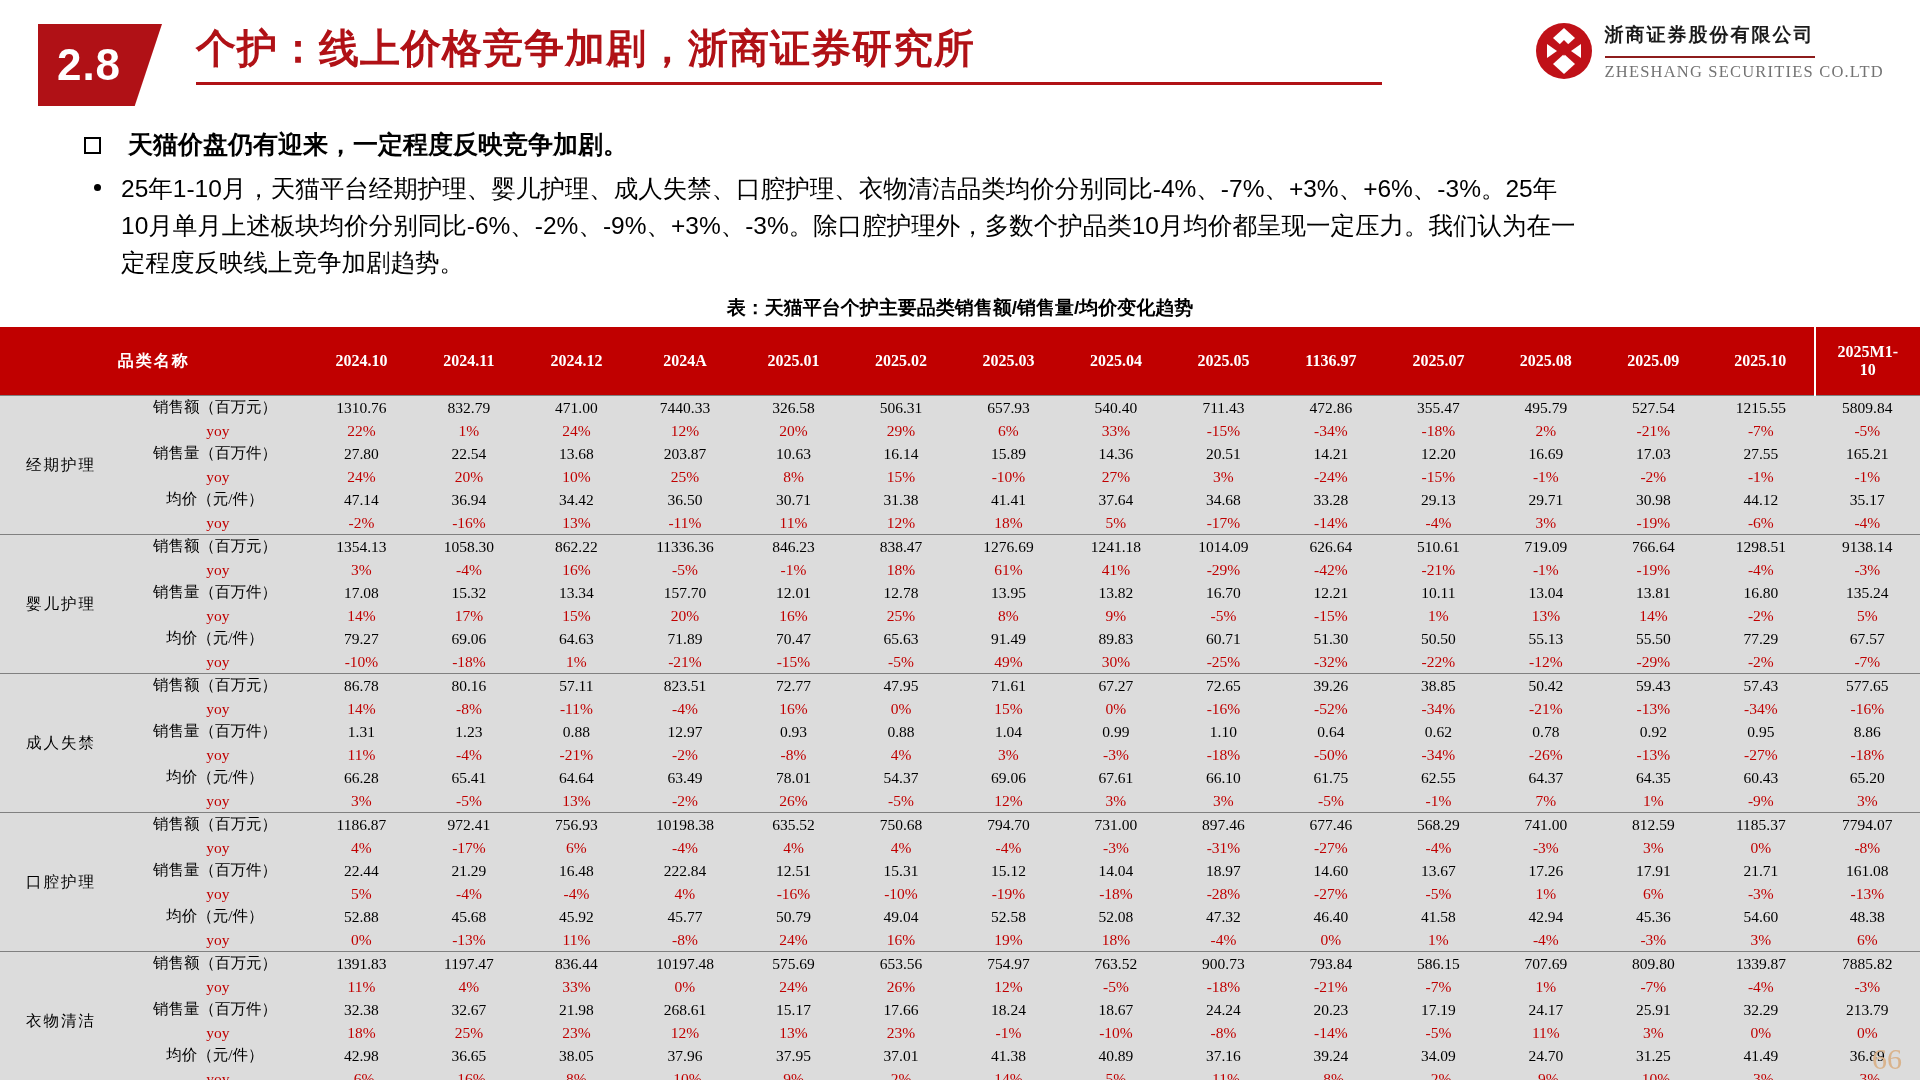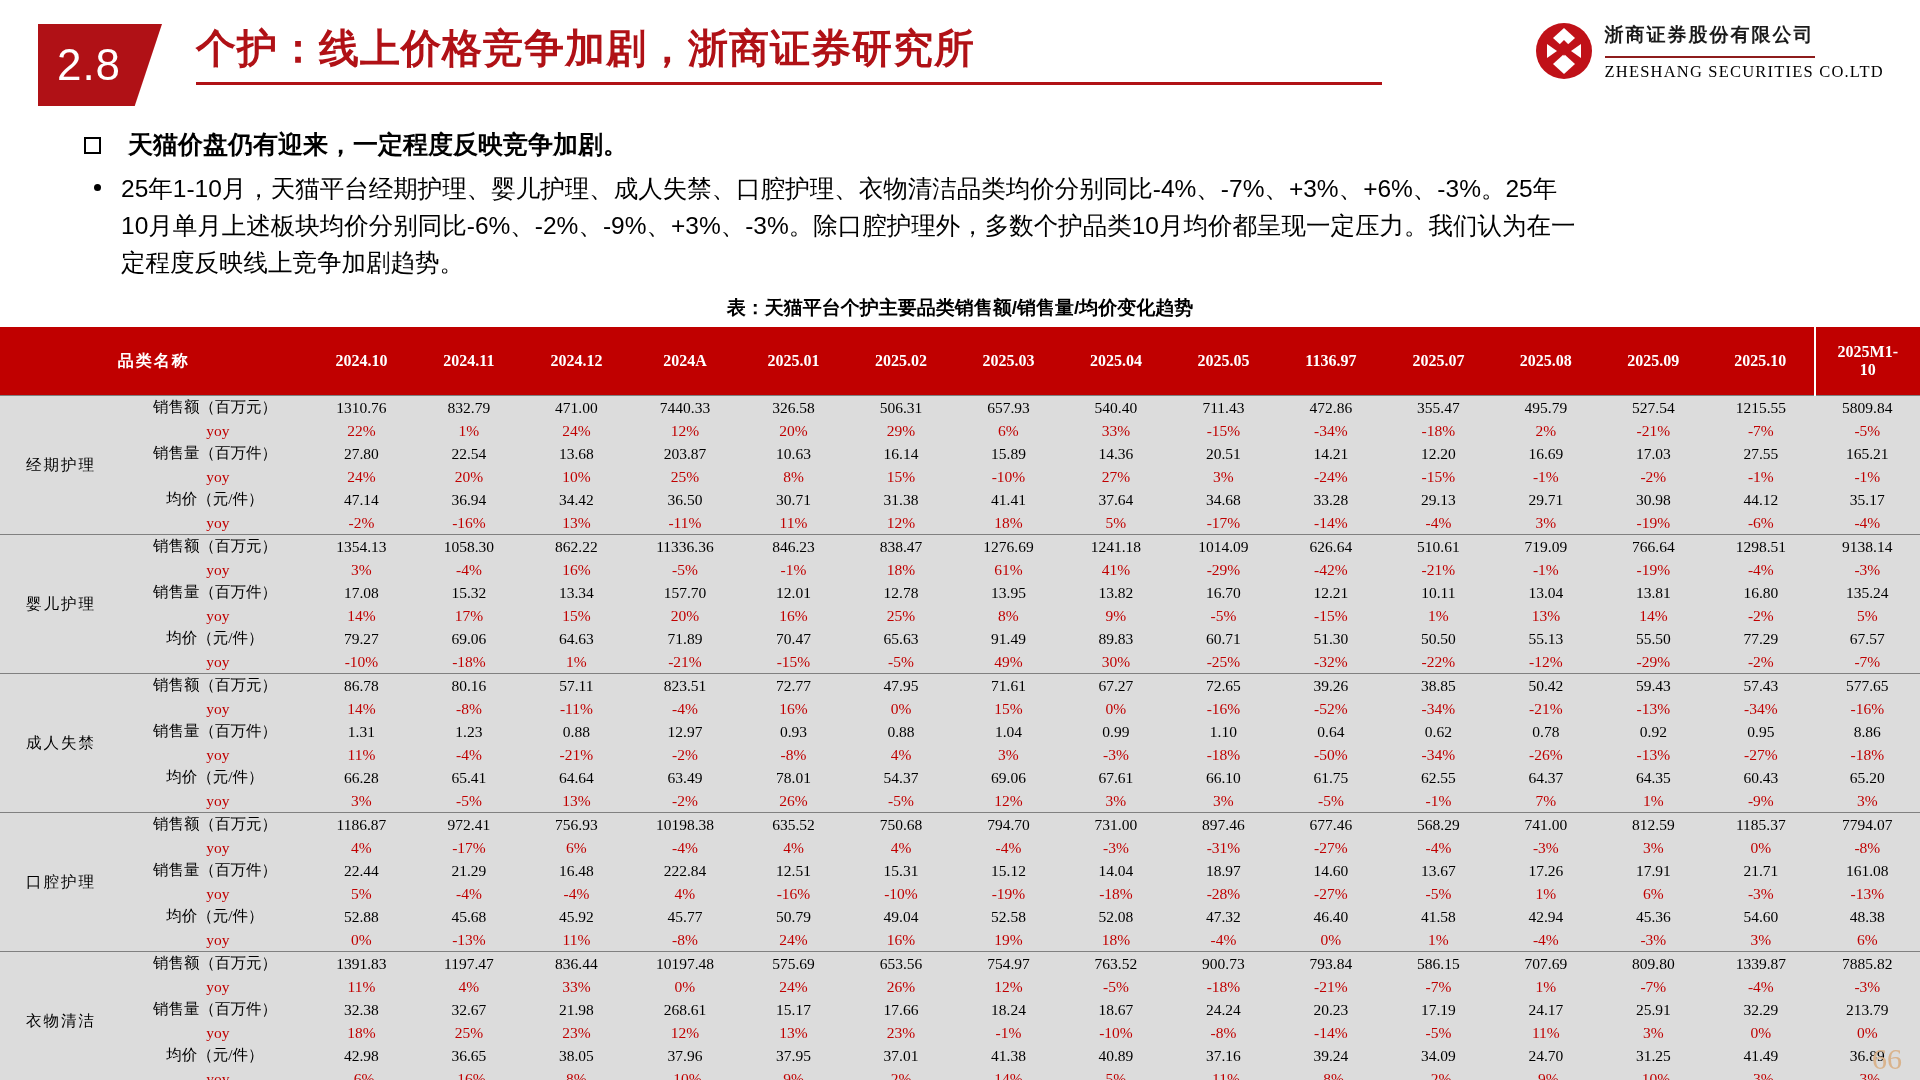--- a/index.html
+++ b/index.html
@@ -24,21 +24,21 @@
   }
   .badge {
     position: absolute;
     left: 38px;
     top: 24px;
     width: 124px;
     height: 82px;
     background: #b01116;
     color: #ffffff;
     font-size: 44px;
-    font-weight: normal;
+    font-weight: bold;
     display: flex;
     align-items: center;
     justify-content: center;
     letter-spacing: 1px;
     clip-path: polygon(0 0, 100% 0, 78% 100%, 0 100%);
     padding-right: 22px;
     box-sizing: border-box;
   }
   .title-wrap {
     position: absolute;
@@ -77,21 +77,21 @@
     color: #1a1a1a;
     letter-spacing: 2px;
     font-family: "Liberation Serif", "DejaVu Serif", serif;
     border-bottom: 2px solid #8d1c1c;
     padding-bottom: 11px;
     margin-top: 14px;
   }
   .logo-en {
     margin-top: 20px;
     font-size: 16.5px;
-    color: #000000;
+    color: #737373;
     letter-spacing: 1.2px;
     font-family: "Liberation Serif", "DejaVu Serif", serif;
   }
 
   
   .content {
     padding: 8px 46px 0 46px;
   }
   .bullet-lead {
     display: flex;

